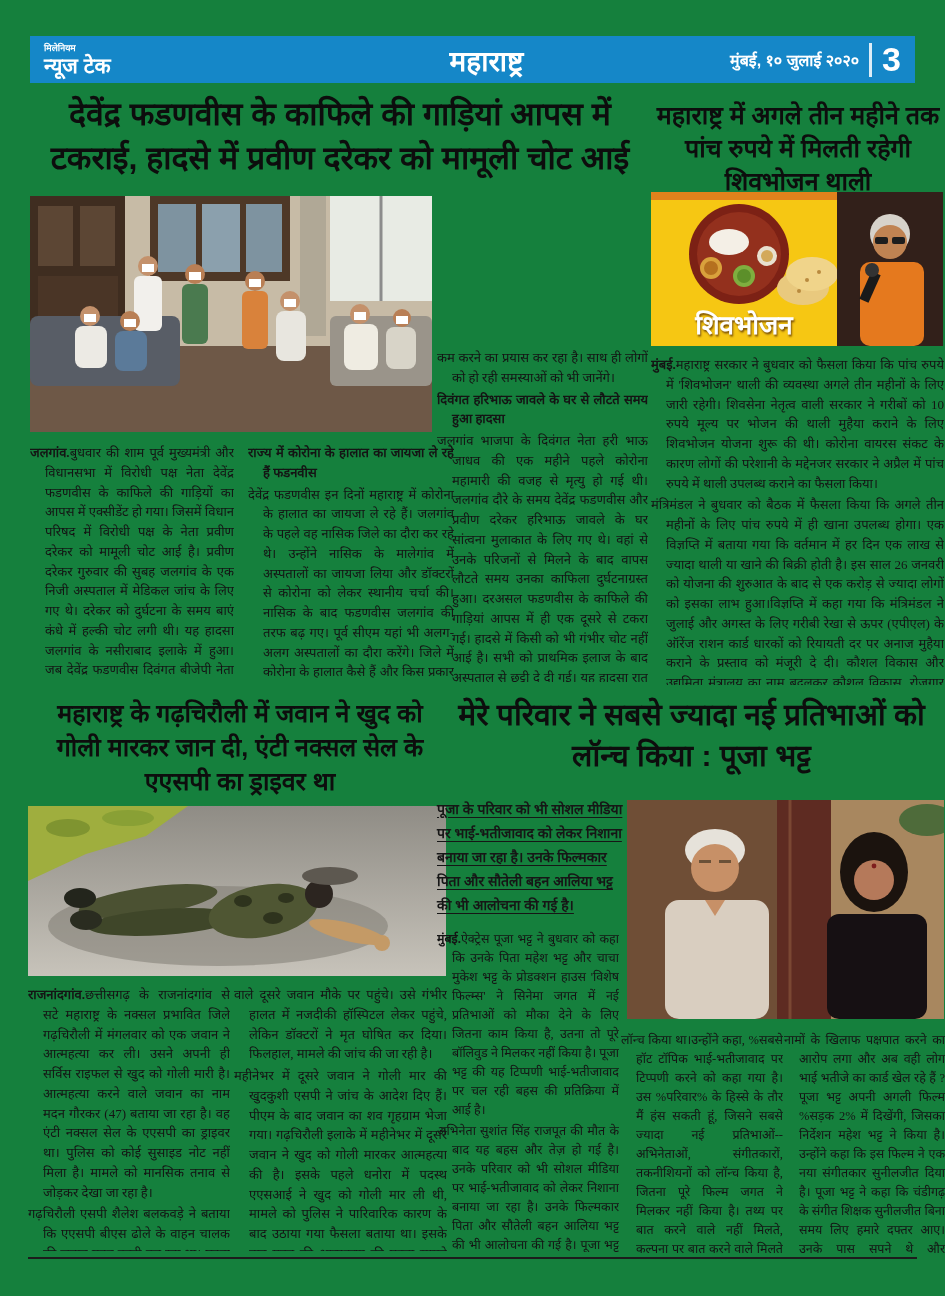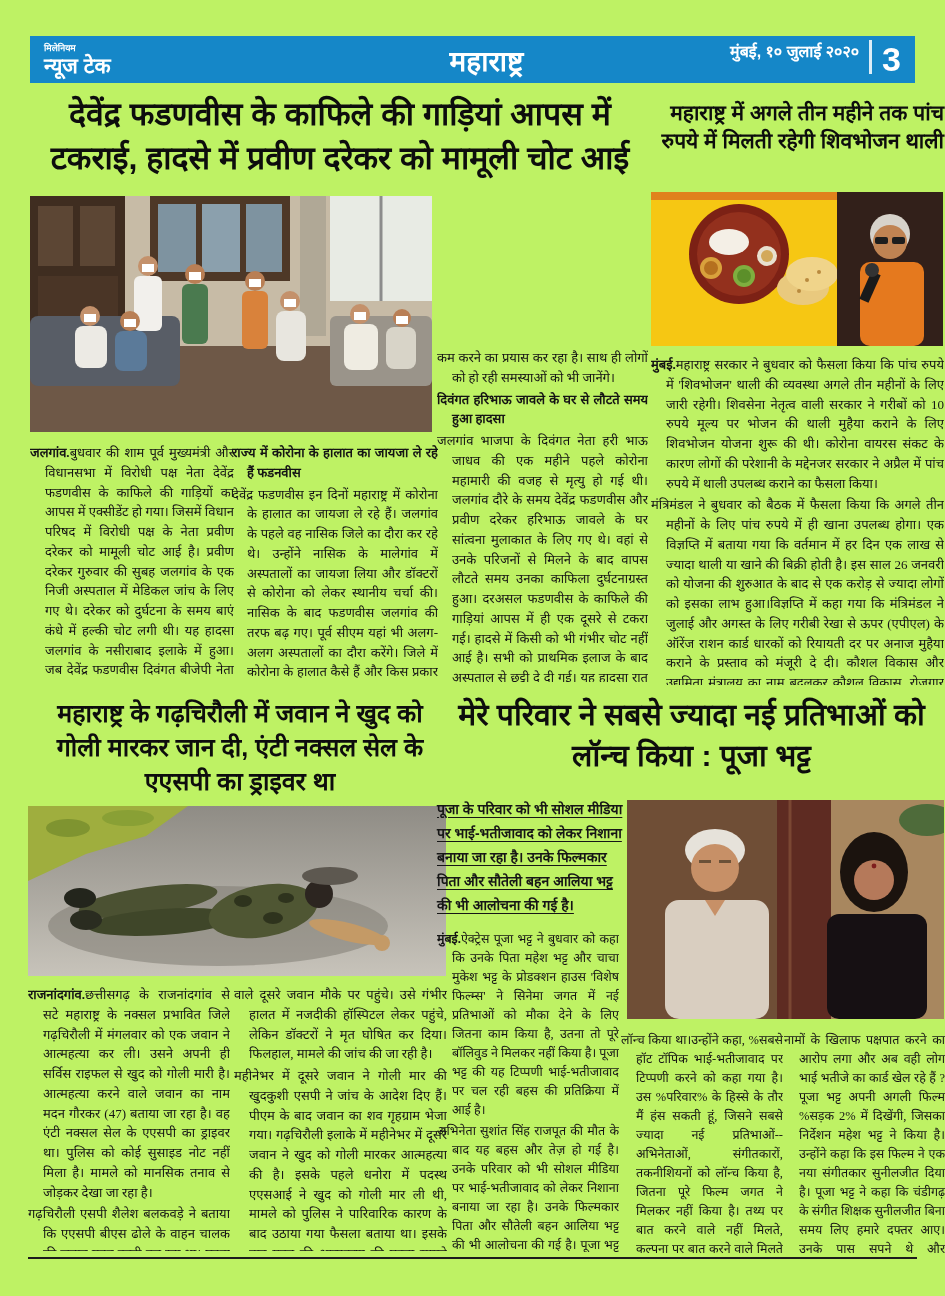--- a/index.html
+++ b/index.html
@@ -1,40 +1,40 @@
 <!DOCTYPE html>
 <html><head>
 <meta charset="utf-8">
 <style>
   * { margin:0; padding:0; box-sizing:border-box; }
   html,body { background:#ffffff; }
-  .page { position:relative; width:945px; height:1296px; background:#bef264;
+  .page { position:relative; width:945px; height:1296px; background:#15803d;
           font-family:"Liberation Serif","DejaVu Serif",serif; color:#161616;
           overflow:hidden; }
 
   
   .masthead { position:absolute; left:30px; top:36px; width:885px; height:47px;
               background:#1587c8; display:flex; align-items:center; padding:0 14px;
               color:#fff; }
   .brand { line-height:1; font-family:"Liberation Sans","DejaVu Sans",sans-serif; z-index:2; }
   .brand-top { font-size:9px; font-weight:700; }
   .brand-main { font-size:21px; font-weight:700; margin-top:2px; }
   .section-title { position:absolute; left:0; right:0; text-align:center; font-size:28px;
                    font-weight:700; font-family:"Liberation Sans","DejaVu Sans",sans-serif;padding-left:28px; }
-  .masthead-right { margin-left:auto; display:flex; align-items:flex-start; gap:10px;
+  .masthead-right { margin-left:auto; display:flex; align-items:center; gap:10px;
                     font-family:"Liberation Sans","DejaVu Sans",sans-serif; z-index:2; }
   .edition-date { font-size:16px; font-weight:700; }
   .page-num-divider { width:3px; height:34px; background:rgba(255,255,255,.85); }
   .page-num { font-size:34px; font-weight:700; }
 
   
   .hl { position:absolute; font-family:"Liberation Sans","DejaVu Sans",sans-serif;
         font-weight:700; color:#0d0d0d; text-align:center; }
   .hl-1 { left:33px;  top:92px;  width:614px; font-size:32px; line-height:1.38; }
-  .hl-2 { left:652px; top:99px;  width:292px; font-size:21px; line-height:1.32;text-align:right; }
+  .hl-2 { left:652px; top:99px;  width:292px; font-size:25px; line-height:1.32; }
   .hl-3 { left:33px;  top:697px; width:414px; font-size:25px; line-height:1.35; }
   .hl-4 { left:438px; top:694px; width:507px; font-size:30px; line-height:1.38; }
 
   
   .photo { position:absolute; overflow:hidden; background:#ddd; }
   .photo svg { display:block; width:100%; height:100%; }
   .photo-meeting    { left:30px;  top:196px; width:402px; height:236px; }
   .photo-shivbhojan { left:651px; top:192px; width:292px; height:154px; }
   .photo-jawan      { left:28px;  top:806px; width:418px; height:170px; }
   .photo-bhatt      { left:627px; top:800px; width:317px; height:219px; }
@@ -55,21 +55,21 @@
 
   
   .col { position:absolute; font-size:13px; line-height:1.52; text-align:justify;
          overflow:hidden; color:#141414; }
   .col p { padding-left:15px; text-indent:-15px; }
   .col p + p { margin-top:2px; }
   .subhead { font-weight:700; }
   .dl { font-weight:700; }
 
   .a1c1 { left:30px;  top:443px;  width:204px; height:238px; }
-  .a1c2 { left:232px; top:443px;  width:206px; height:238px; }
+  .a1c2 { left:248px; top:443px;  width:206px; height:238px; }
   .a1c3 { left:437px; top:348px;  width:211px; height:334px; }
   .a2c1 { left:651px; top:355px;  width:293px; height:330px; }
   .a3c1 { left:28px;  top:985px;  width:202px; height:266px; }
   .a3c2 { left:234px; top:985px;  width:213px; height:266px; }
   .a4c1 { left:437px; top:930px;  width:182px; height:322px; font-size:12.5px; }
   .a4c2 { left:621px; top:1031px; width:162px; height:222px; font-size:12.5px; }
   .a4c3 { left:784px; top:1031px; width:161px; height:222px; font-size:12.5px; }
 
   .bottom-rule { position:absolute; left:28px; top:1257px; width:889px; height:2px;
                  background:#1c1c1c; }
@@ -198,20 +198,21 @@
       <g>
         <circle cx="239" cy="42" r="20" fill="#d7d2ca"></circle>
         <circle cx="239" cy="50" r="17" fill="#c08352"></circle>
         <rect x="224" y="45" width="13" height="7" rx="2" fill="#1d1d1d"></rect>
         <rect x="241" y="45" width="13" height="7" rx="2" fill="#1d1d1d"></rect>
         <rect x="209" y="70" width="64" height="84" rx="10" fill="#e5791e"></rect>
         <rect x="214" y="80" width="10" height="30" fill="#1a1a1a" transform="rotate(24 219 95)"></rect>
         <circle cx="221" cy="78" r="7" fill="#333"></circle>
       </g>
     </svg>
+    <div class="shiv-label">शिवभोजन</div>
   </div>
 
   <div class="col a2c1">
     <p><b class="dl">मुंबई.</b><span>महाराष्ट्र सरकार ने बुधवार को फैसला किया कि पांच रुपये में 'शिवभोजन' थाली की व्यवस्था अगले तीन महीनों के लिए जारी रहेगी। शिवसेना नेतृत्व वाली सरकार ने गरीबों को 10 रुपये मूल्य पर भोजन की थाली मुहैया कराने के लिए शिवभोजन योजना शुरू की थी। कोरोना वायरस संकट के कारण लोगों की परेशानी के मद्देनजर सरकार ने अप्रैल में पांच रुपये में थाली उपलब्ध कराने का फैसला किया।</span></p>
     <p>मंत्रिमंडल ने बुधवार को बैठक में फैसला किया कि अगले तीन महीनों के लिए पांच रुपये में ही खाना उपलब्ध होगा। एक विज्ञप्ति में बताया गया कि वर्तमान में हर दिन एक लाख से ज्यादा थाली या खाने की बिक्री होती है। इस साल 26 जनवरी को योजना की शुरुआत के बाद से एक करोड़ से ज्यादा लोगों को इसका लाभ हुआ।विज्ञप्ति में कहा गया कि मंत्रिमंडल ने जुलाई और अगस्त के लिए गरीबी रेखा से ऊपर (एपीएल) के ऑरेंज राशन कार्ड धारकों को रियायती दर पर अनाज मुहैया कराने के प्रस्ताव को मंजूरी दे दी। कौशल विकास और उद्यमिता मंत्रालय का नाम बदलकर कौशल विकास, रोजगार और उद्यमिता मंत्रालय करने का भी फैसला किया गया।</p>
   </div>
 
   <h2 class="hl hl-3">महाराष्ट्र के गढ़चिरौली में जवान ने खुद को गोली मारकर जान दी, एंटी नक्सल सेल के एएसपी का ड्राइवर था</h2>
 
   <div class="photo photo-jawan">

